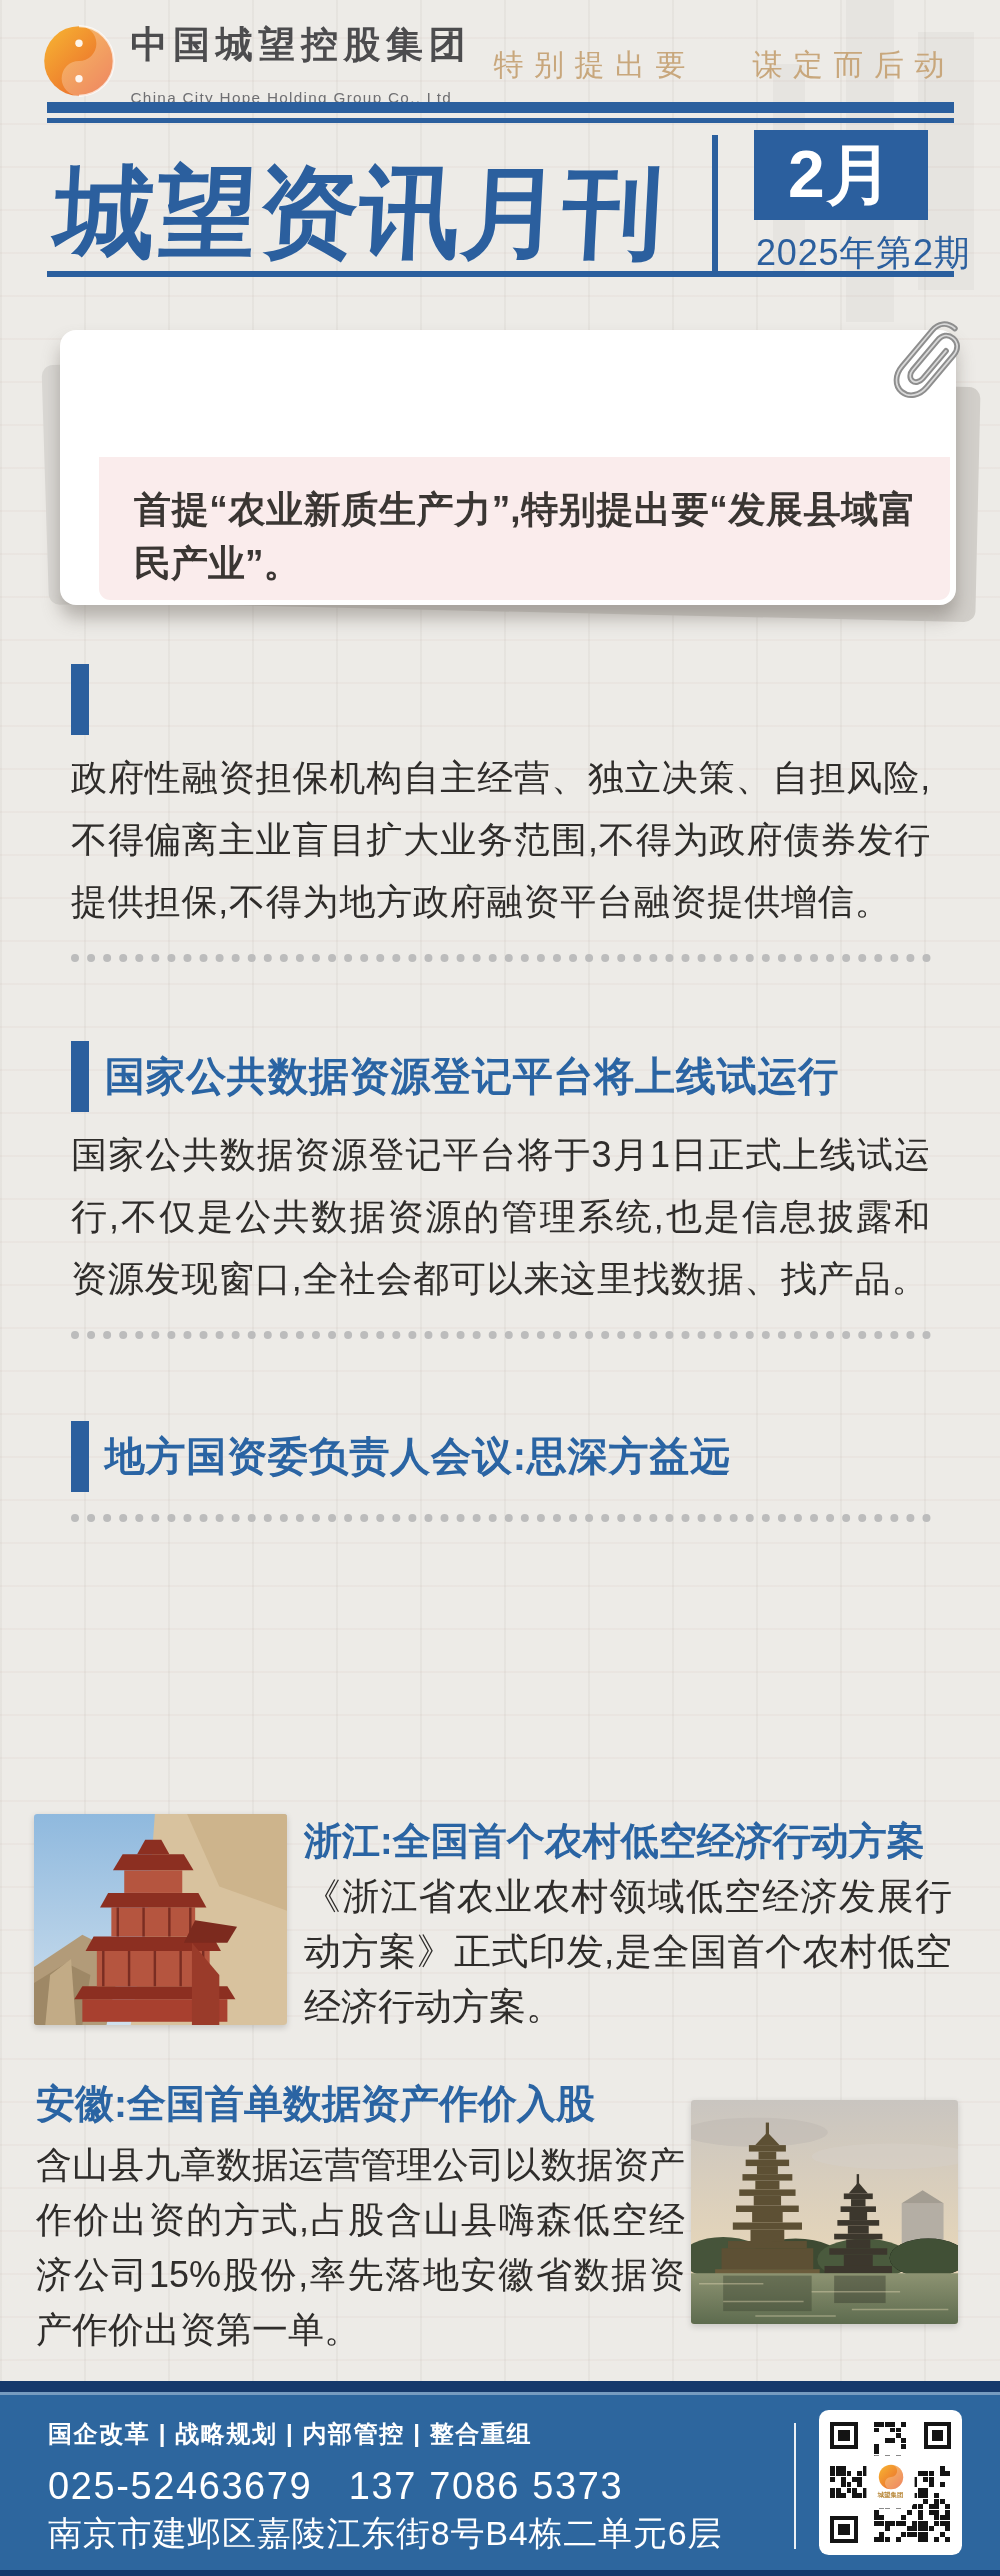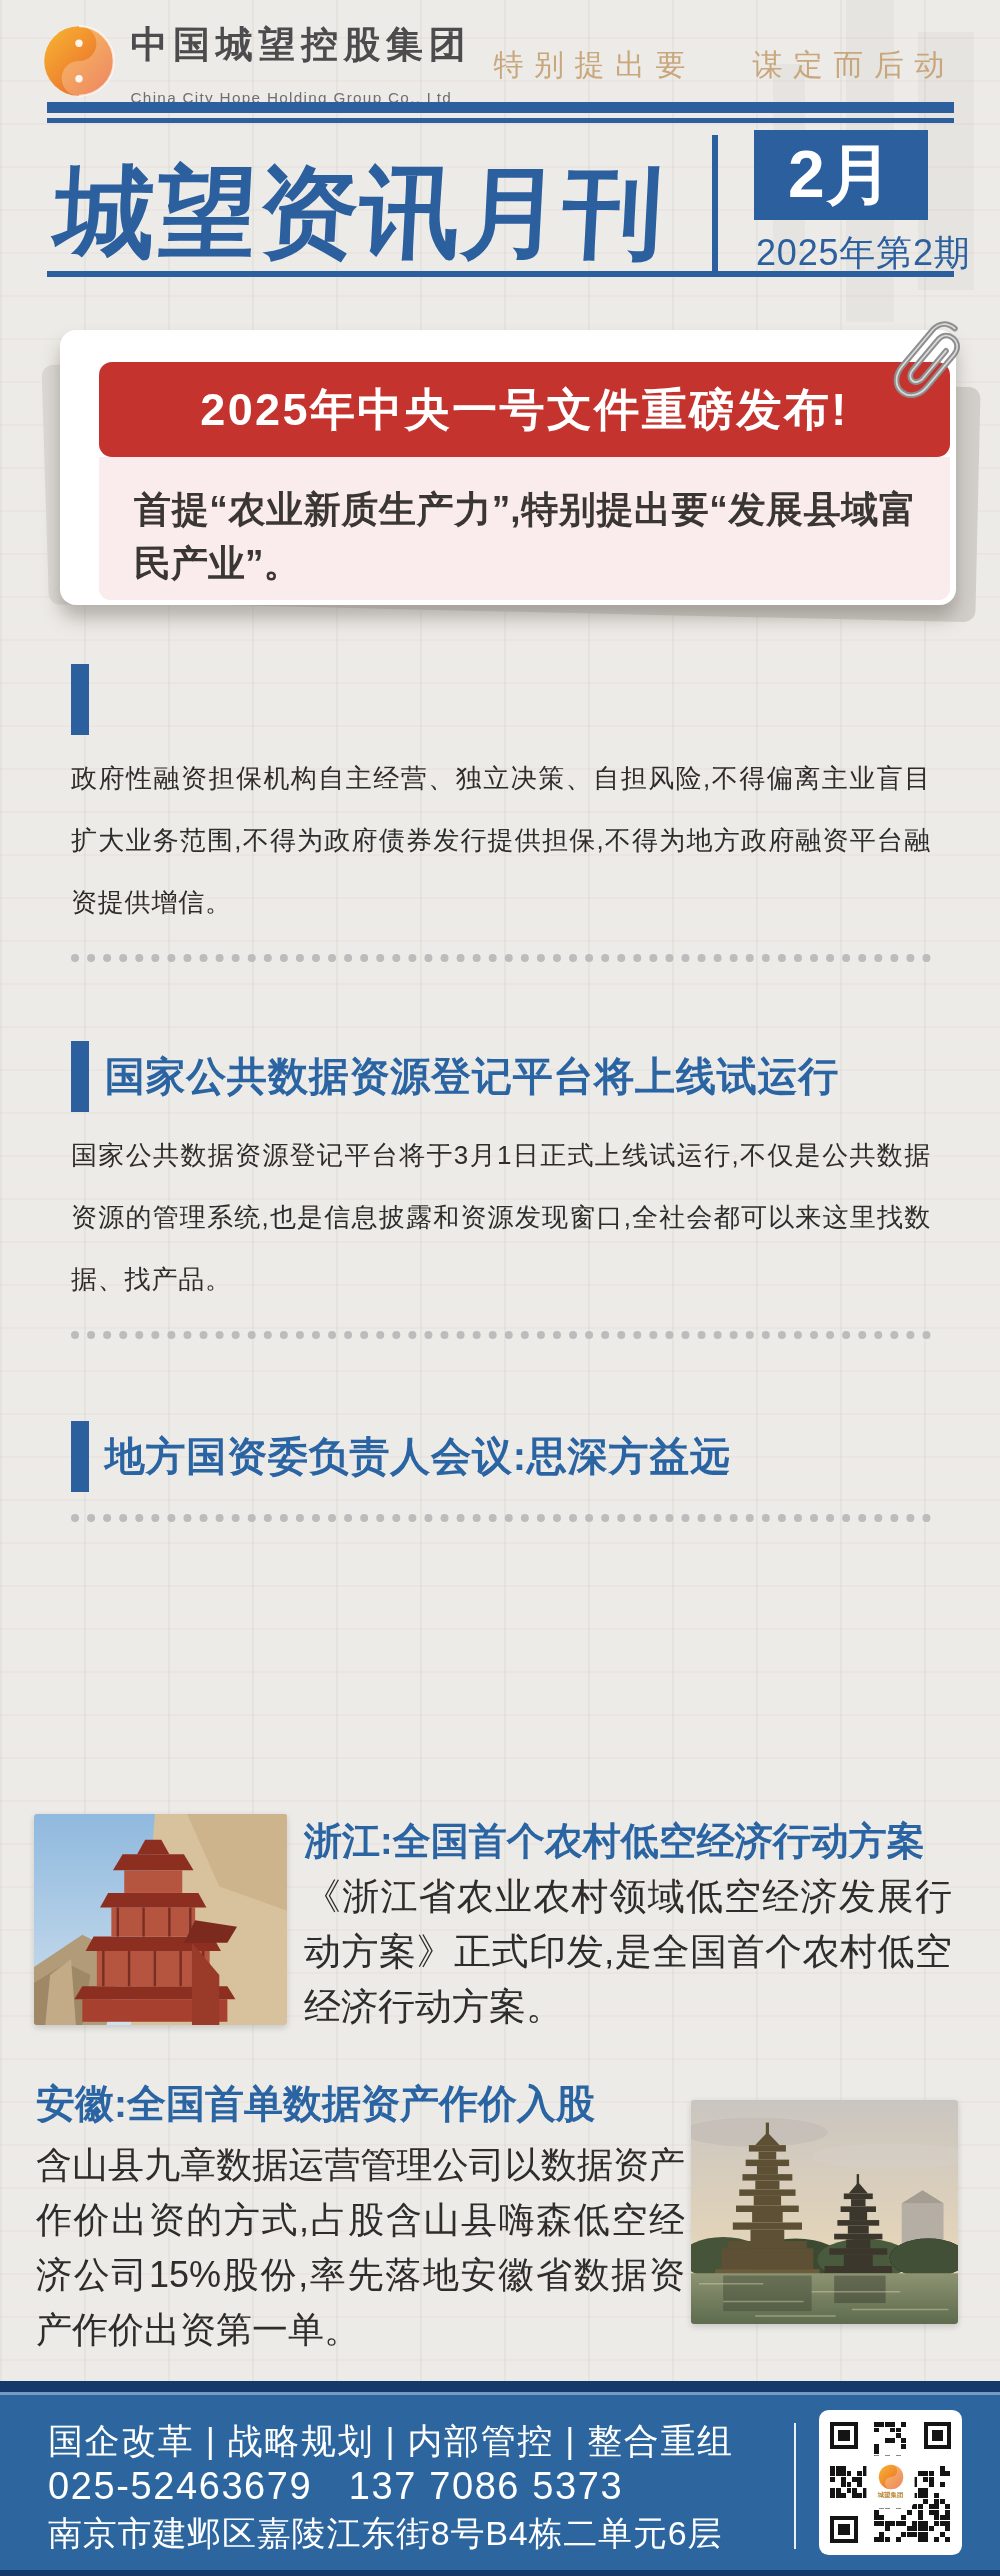--- a/index.html
+++ b/index.html
@@ -48,21 +48,21 @@
     border-radius:0 0 11.3px 11.3px;box-sizing:border-box;padding:26px 34px 0 35px;}
   #hero-sub p{margin:0;font-size:37px;line-height:54px;font-weight:600;color:#3a3633;text-align:justify;}
   #paperclip{left:883px;top:313px;width:90px;height:95px;transform:rotate(40deg);}
 
   
   .section{position:absolute;left:71px;width:860px;}
   #sec1{top:662px;} #sec2{top:1039px;} #sec3{top:1419px;}
   .sec-head{display:flex;align-items:center;gap:16px;height:74px;}
   .sec-bar{width:17.7px;height:71px;background:#2b5f9e;flex:0 0 auto;}
   .sec-head h2{margin:0;font-size:40px;font-weight:bold;color:#2a64a3;letter-spacing:0.8px;white-space:nowrap;}
-  .sec-body{margin:11.3px 0 0 0;font-size:26px;line-height:62px;color:#2f2d2b;text-align:justify;letter-spacing:0.8px;}
+  .sec-body{margin:11.3px 0 0 0;font-size:36px;line-height:62px;color:#2f2d2b;text-align:justify;letter-spacing:0.8px;}
   .dots{margin-top:21px;height:0;border-top:8.9px dotted #bcbcbc;width:100%;}
 
   
   #zj{position:absolute;left:0;top:1811px;width:1000px;height:242px;}
   #zj .photo{position:absolute;left:34px;top:3.2px;width:253px;height:211px;border-radius:3.2px;overflow:hidden;
     box-shadow:0 2.4px 6.4px rgba(0,0,0,.15);}
   #zj h3{position:absolute;left:304px;top:4.8px;margin:0;font-size:38px;font-weight:bold;color:#2a64a3;white-space:nowrap;}
   #zj p{position:absolute;left:304px;top:58px;width:648px;margin:0;font-size:37px;line-height:55px;
     color:#2f2d2b;text-align:justify;}
   #ah{position:absolute;left:0;top:2077px;width:1000px;height:266px;}
@@ -72,21 +72,21 @@
   #ah .photo{position:absolute;left:691px;top:22.6px;width:267px;height:224px;border-radius:3.2px;overflow:hidden;
     box-shadow:0 2.4px 6.4px rgba(0,0,0,.15);}
   .photo svg{display:block;width:100%;height:100%;}
 
   
   #footer{position:absolute;left:0;top:2381px;width:1000px;height:195px;background:#2d669e;}
   #footer .strip-top{position:absolute;left:0;top:0;width:100%;height:11.3px;background:#16396b;}
   #footer .strip-light{position:absolute;left:0;top:11.3px;width:100%;height:2.4px;background:rgba(255,255,255,.35);}
   #footer .strip-bottom{position:absolute;left:0;bottom:0;width:100%;height:6.4px;background:#16396b;}
   .f-line{position:absolute;left:48px;color:#ffffff;white-space:pre;}
-  #f-services{top:37px;font-size:35px;font-weight:400;letter-spacing:1.6px;}
+  #f-services{top:37px;font-size:24px;font-weight:700;letter-spacing:1.6px;}
   #f-phones{top:84px;font-size:38px;letter-spacing:1.6px;}
   #f-address{top:130px;font-size:34px;letter-spacing:0.8px;}
   #f-divider{position:absolute;left:794px;top:42px;width:2.4px;height:126px;background:rgba(255,255,255,.9);}
   #qr-box{position:absolute;left:819px;top:29px;width:143px;height:145px;background:#ffffff;border-radius:9.7px;}
   #qr-pattern{position:absolute;left:11.3px;top:12px;width:121px;height:121px;}
   .qr-cell{position:absolute;width:4.8px;height:4.8px;background:#141414;}
   .qr-finder{position:absolute;width:19.3px;height:19.3px;border:4.8px solid #141414;}
   .qr-finder::after{content:"";position:absolute;left:4px;top:4px;width:11.3px;height:11.3px;background:#141414;}
   #qr-logo{position:absolute;left:49px;top:47px;width:45px;height:50px;background:#fff;border-radius:7.2px;
     box-shadow:0 0 0 1.6px #fff;display:flex;flex-direction:column;align-items:center;justify-content:center;gap:1.6px;}
@@ -143,23 +143,20 @@
 
   <div class="abs" id="masthead-title">城望资讯月刊</div>
   <div class="abs" id="masthead-divider"></div>
   <div class="abs" id="month-badge">2月</div>
   <div class="abs" id="issue-label">2025年第2期</div>
   <div class="rule" id="rule-masthead"></div>
 
   <div class="sheet" id="sheet-a"></div>
   <div class="sheet" id="sheet-b"></div>
   <div class="abs" id="hero-card">
-    <div id="hero-banner">
-      <h1>2025年中央一号文件重磅发布!</h1>
-    </div>
     <div id="hero-sub">
       <p>首提“农业新质生产力”,特别提出要“发展县域富民产业”。</p>
     </div>
   </div>
   <svg class="abs" id="paperclip" viewBox="0 0 60 100">
     <path d="M30 6 C19 6 13 13 13 23 L13 72 C13 84 20 93 30 93 C40 93 47 84 47 72 L47 28 C47 20 42 15 35 15 C28 15 24 20 24 28 L24 68 C24 73 27 77 31 77 C35 77 38 73 38 68 L38 30" fill="none" stroke="#8e8e8e" stroke-width="6" stroke-linecap="round"></path>
     <path d="M30 6 C19 6 13 13 13 23 L13 72 C13 84 20 93 30 93 C40 93 47 84 47 72 L47 28 C47 20 42 15 35 15 C28 15 24 20 24 28 L24 68 C24 73 27 77 31 77 C35 77 38 73 38 68 L38 30" fill="none" stroke="#d9d9d9" stroke-width="1.8" stroke-linecap="round"></path>
   </svg>
 
   <div class="section" id="sec1">

